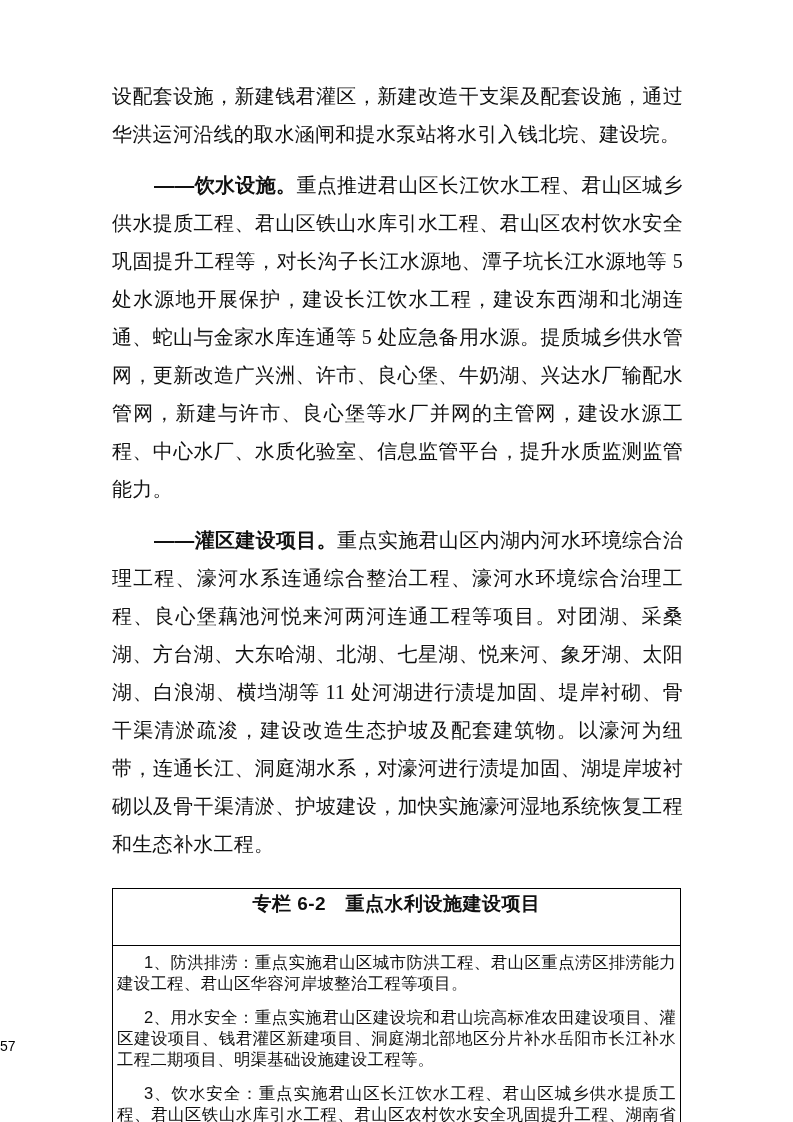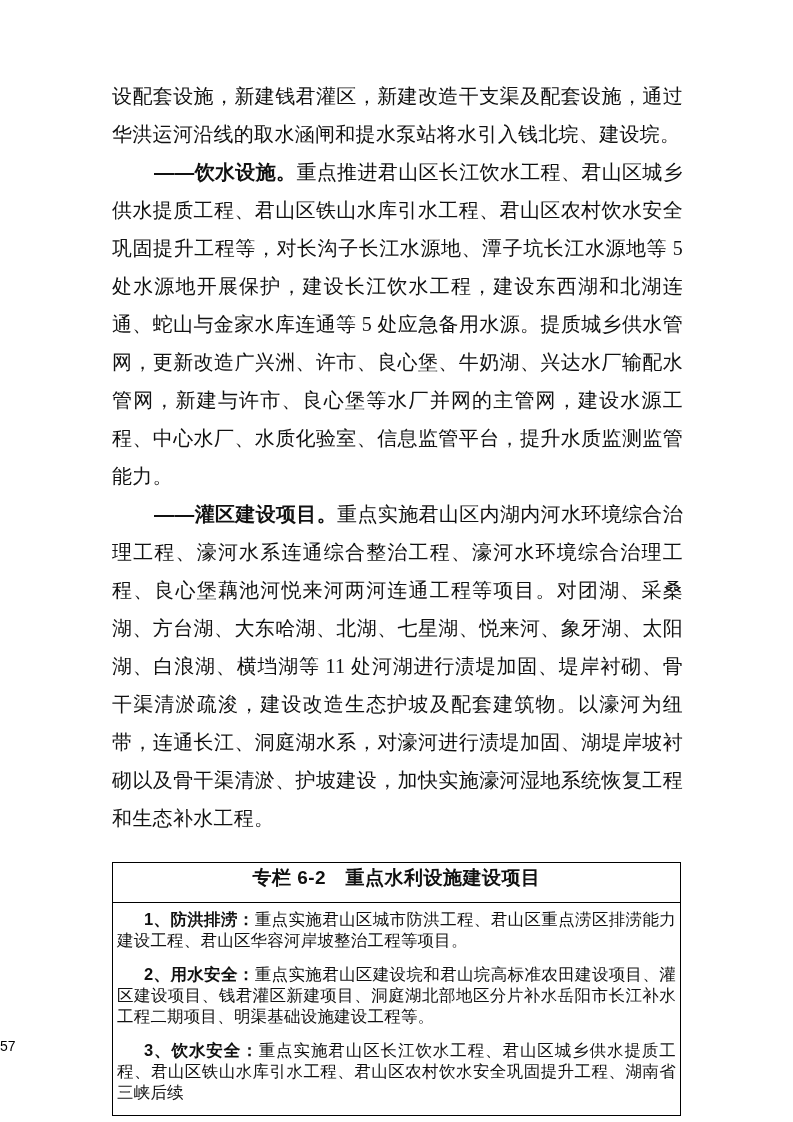--- a/index.html
+++ b/index.html
@@ -17,52 +17,52 @@
     left:112px; top:77px;
     width:571px;
   }
   .body-p {
     margin:0;
     font-size:20px;
     line-height:38px;
     text-align:justify;
     letter-spacing:0.3px;
   }
-  .body-p.indent { text-indent:42px; }
+  .body-p.indent { text-indent:42px; margin-top:13px; }
   .hei {
     font-family:"Liberation Sans", sans-serif;
     font-weight:700;
   }
   .column-box {
     margin-top:25px;
     border:1.5px solid #000000;
     box-sizing:border-box;
     width:569px;
   }
   .box-title {
     font-family:"Liberation Sans", sans-serif;
     font-weight:700;
     font-size:19px;
     line-height:20px;
     text-align:center;
-    padding:5px 0 14px 0;
+    padding:5px 0 31px 0;
     border-bottom:1.5px solid #000000;
     letter-spacing:0.5px;
   }
   .box-body { padding:6px 4px 12px 4px; }
   .box-p {
     margin:0;
     font-size:16.5px;
     line-height:21px;
     text-align:justify;
     text-indent:27px;
     letter-spacing:0.2px;
   }
   .box-p + .box-p { margin-top:13px; }
-  .box-p b { font-family:"Liberation Sans", sans-serif; font-weight:700; }
+  .box-p b { font-family:"Liberation Sans", sans-serif; font-weight:400; }
   .page-footer {
     position:absolute;
     left:0; top:1038px;
     width:100%;
     text-align:left;
     font-family:"Liberation Sans", sans-serif;
     font-size:14px;
     color:#000000;
   }
 </style>

